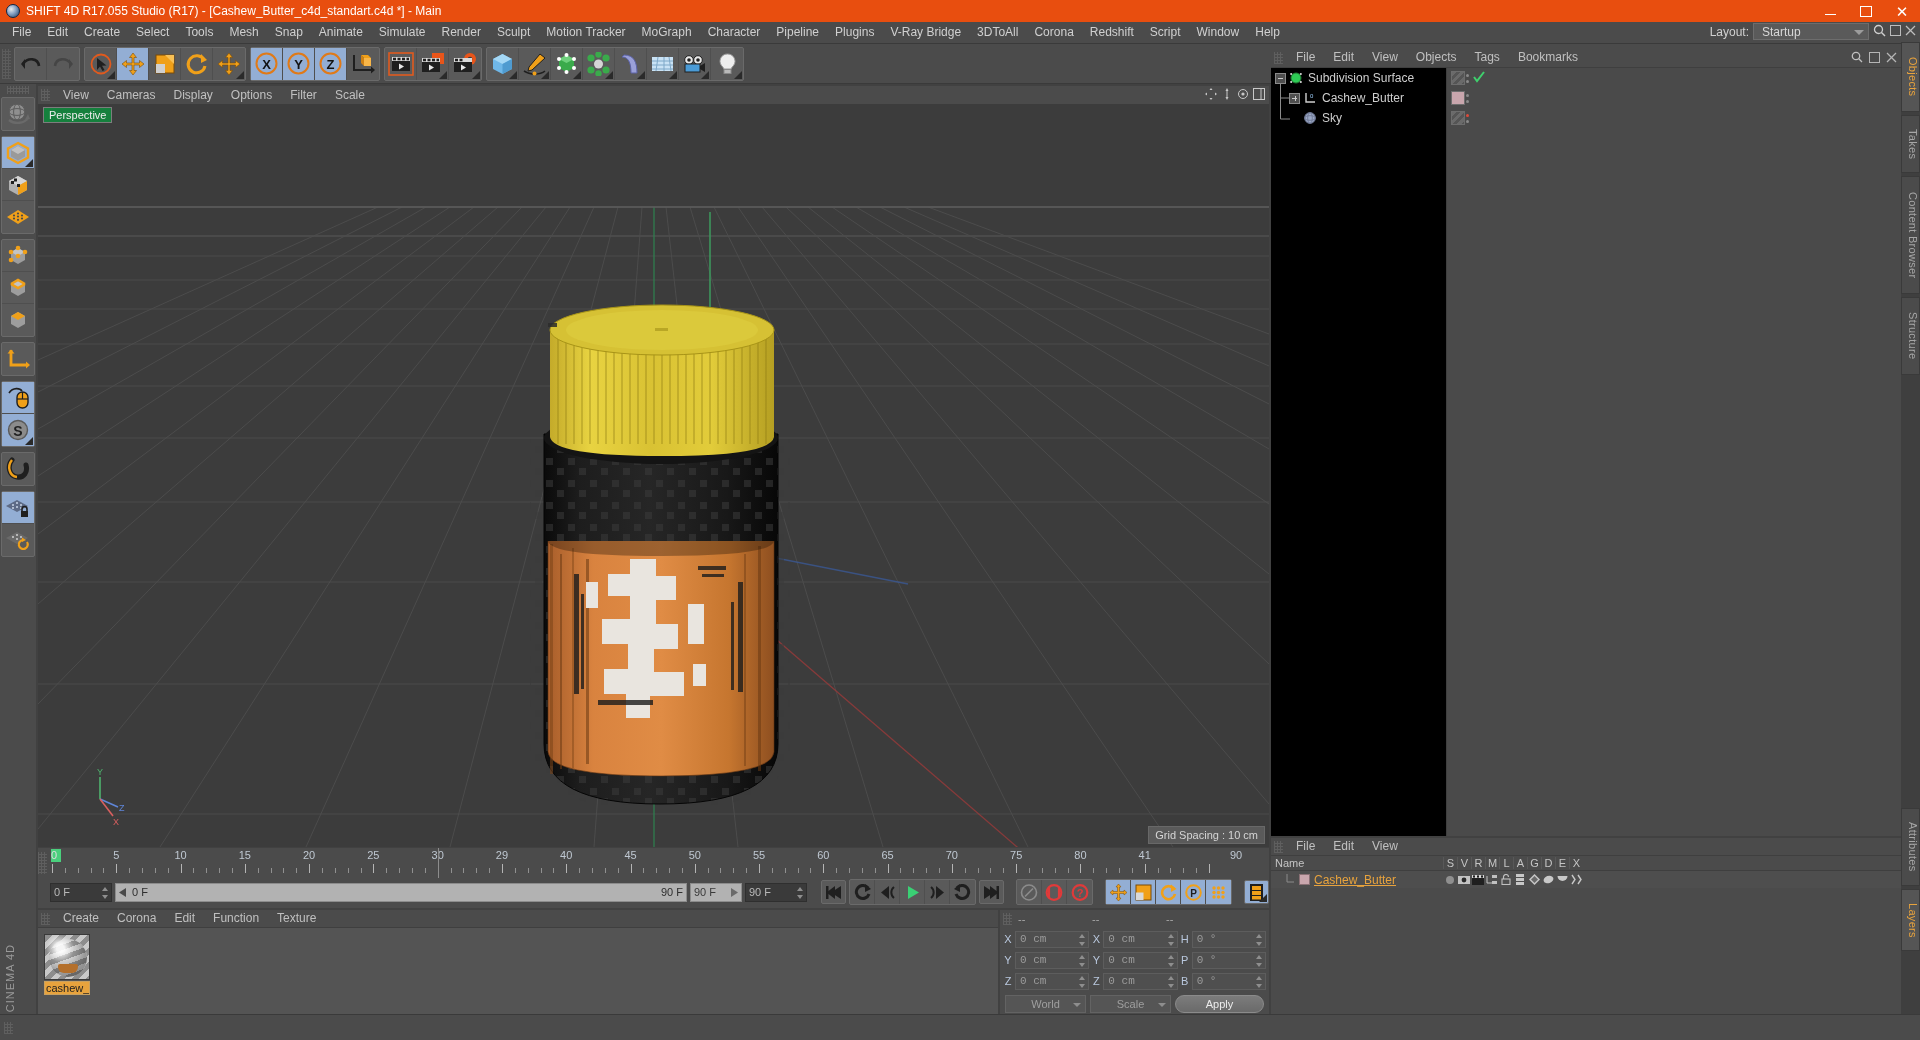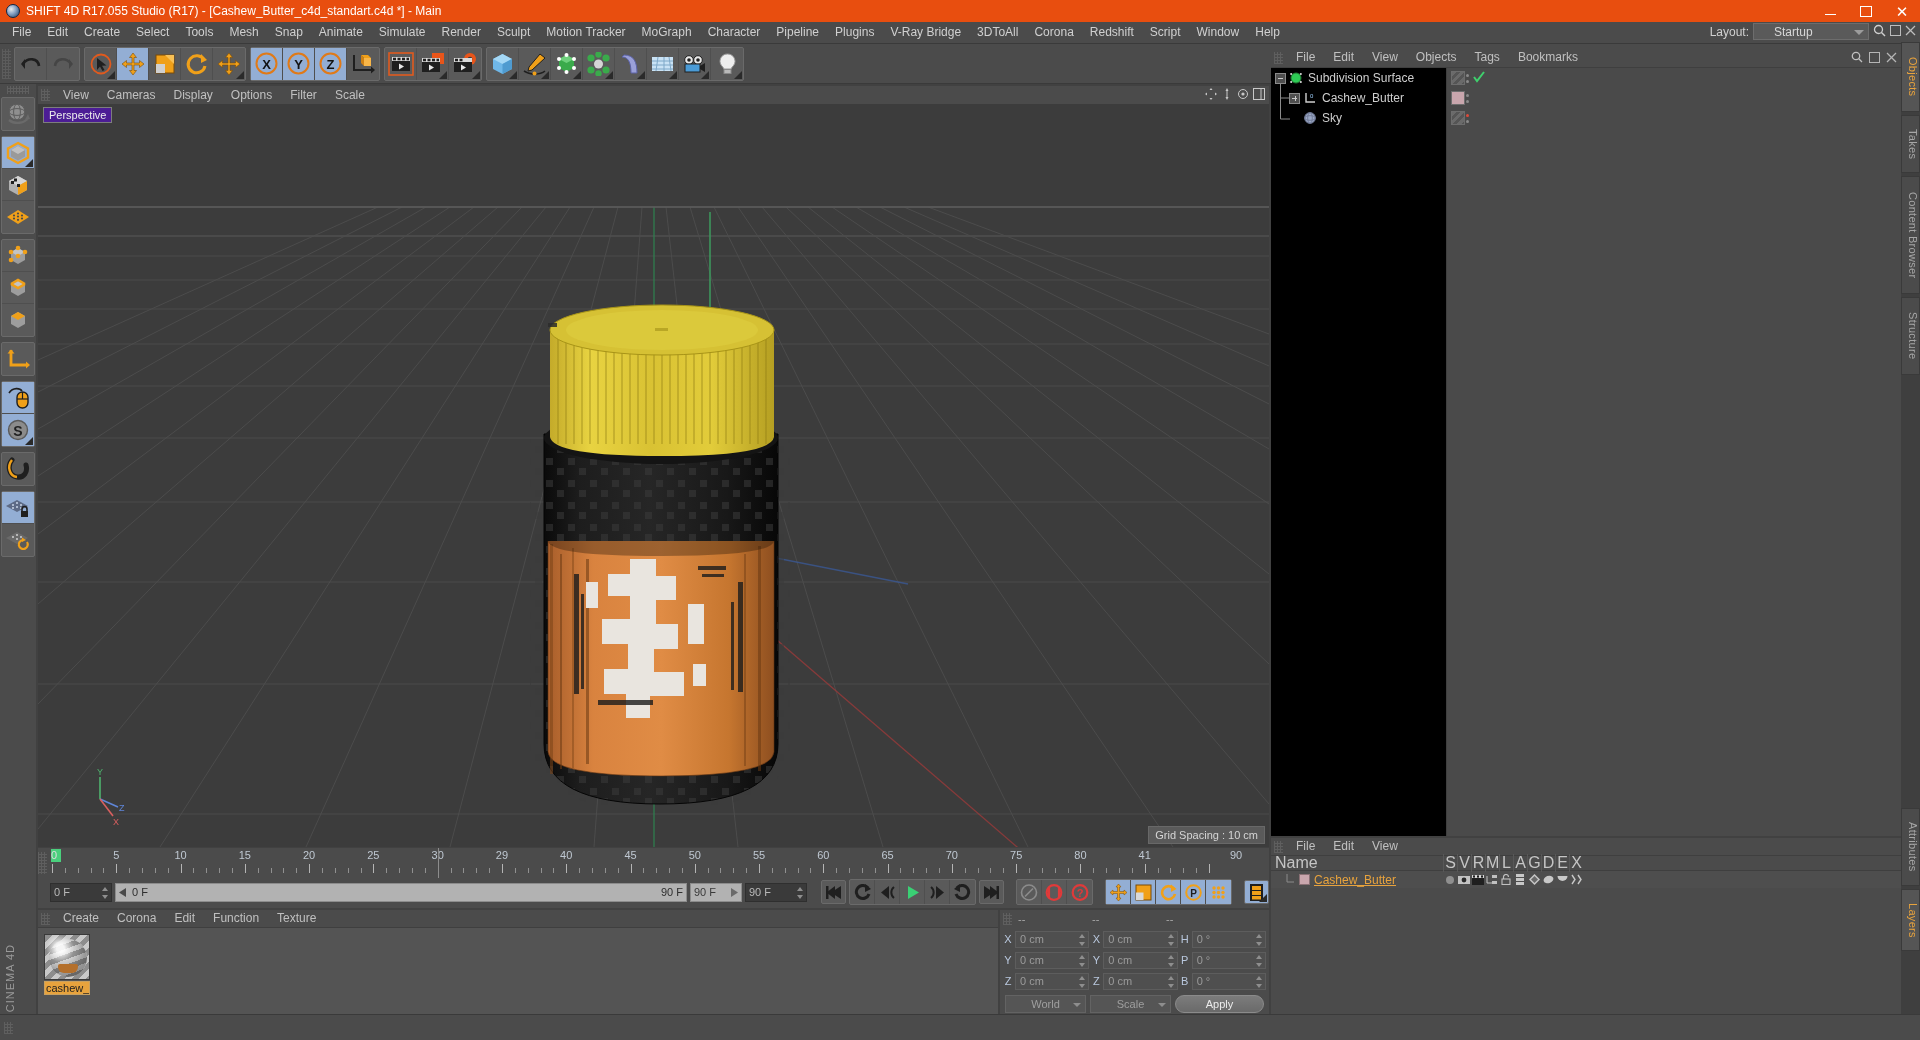--- a/index.html
+++ b/index.html
@@ -31,21 +31,21 @@
   
   #menubar {
     height:22px; background:#4b4b4b; display:flex; align-items:center;
     padding-left:4px; position:relative; border-bottom:1px solid #3a3a3a;
   }
   #menubar .mi { padding:0 8px; line-height:21px; font-size:12px; color:#d0d0d0; white-space:nowrap;}
   #layoutwrap { position:absolute; right:4px; top:1px; display:flex; align-items:center; gap:4px;}
   #layoutwrap .lab { font-size:12px; color:#d0d0d0; }
   #layoutsel {
     width:116px;height:17px;background:#5a5a5a;border:1px solid #6d6d6d;
-    display:flex;align-items:center;padding:0 20px;font-size:12px;color:#d8d8d8;position:relative;
+    display:flex;align-items:center;padding:0 8px;font-size:12px;color:#d8d8d8;position:relative;
   }
   #layoutsel .arrow{ position:absolute;right:4px;top:6px;width:0;height:0;
     border-left:5px solid transparent;border-right:5px solid transparent;border-top:5px solid #9c9c9c;}
 
   
   #maintoolbar {
     height:40px; background:#4b4b4b; display:flex; align-items:center; padding-left:2px;
     border-bottom:1px solid #3a3a3a; gap:0;
   }
   .grip { width:9px;height:30px;margin-right:3px;flex:none;
@@ -80,21 +80,21 @@
   
   #viewwrap { position:absolute; left:38px; top:86px; width:1231px; height:761px; background:#3d3d3d;}
   #viewhdr { height:18px; background:#4b4b4b; display:flex; align-items:center; padding-left:3px; position:relative;}
   #viewhdr .vg { width:9px;height:12px;margin-right:4px;
      background-image:repeating-linear-gradient(0deg,#5f5f5f 0 1px,transparent 1px 3px),
        repeating-linear-gradient(90deg,#5f5f5f 0 1px,transparent 1px 3px);background-size:3px 3px;}
   #viewhdr .vi{ padding:0 9px; font-size:12px; color:#c0c0c0; line-height:17px;}
   #viewicons{position:absolute;right:4px;top:2px;display:flex;gap:4px;align-items:center;}
   #viewport { position:absolute; top:18px; left:0; right:0; bottom:0; overflow:hidden;
      background:#3c3c3c; }
-  #vplabel { position:absolute; left:5px; top:3px; background:#4c1d95; color:#ececec;
+  #vplabel { position:absolute; left:5px; top:3px; background:#15803d; color:#ececec;
      font-size:11px; padding:1px 5px; z-index:10; border:1px solid #7d7d7d;}
   #gridspacing { position:absolute; right:4px; bottom:3px; background:#5a5a5a; color:#d5d5d5;
      font-size:11px; padding:2px 6px; z-index:10; border:1px solid #686868;}
 
   
   #timewrap { position:absolute; left:38px; top:848px; width:1231px; height:60px; background:#4b4b4b;}
   #ruler { position:relative; height:30px; background:#4b4b4b; margin-left:12px;}
   #rulerGrip{position:absolute;left:-12px;top:4px;width:9px;height:22px;
      background-image:repeating-linear-gradient(0deg,#5f5f5f 0 1px,transparent 1px 3px),
        repeating-linear-gradient(90deg,#5f5f5f 0 1px,transparent 1px 3px);background-size:3px 3px;}
@@ -148,21 +148,21 @@
   
   #coordwrap{position:absolute; left:1000px; top:910px; width:269px; bottom:26px; background:#4b4b4b;}
   #coordhdr{height:18px;display:flex;align-items:center;padding-left:3px;}
   #coordhdr .vg{width:9px;height:12px;margin-right:6px;
     background-image:repeating-linear-gradient(0deg,#5f5f5f 0 1px,transparent 1px 3px),
       repeating-linear-gradient(90deg,#5f5f5f 0 1px,transparent 1px 3px);background-size:3px 3px;}
   #coordhdr .dd{font-size:11px;color:#a9a9a9;width:74px;}
   .crow{display:flex;align-items:center;height:20px;margin:1px 0;gap:2px;}
   .clab{width:10px;font-size:11px;color:#b9c8de;text-align:center;flex:none;}
   .cfield{flex:1;height:17px;background:#4f4f4f;border:1px solid #5d5d5d;color:#9b9b9b;
-    font-size:11px;display:flex;align-items:center;padding:0 4px;position:relative;}
+    font-size:11px;display:flex;align-items:center;padding:0 4px;position:relative;font-family:Liberation Mono, monospace;}
   .cspin{position:absolute;right:2px;top:2px;width:7px;height:12px;}
   .cspin::before,.cspin::after{content:"";position:absolute;left:0;border-left:3px solid transparent;border-right:3px solid transparent;}
   .cspin::before{top:0;border-bottom:4px solid #8e8e8e;}
   .cspin::after{bottom:0;border-top:4px solid #8e8e8e;}
   .cbtnrow{display:flex;gap:4px;margin-top:4px;padding:0 2px;}
   .csel{flex:1;height:18px;background:#555;border:1px solid #636363;color:#9f9f9f;font-size:11px;
     display:flex;align-items:center;justify-content:center;position:relative;}
   .csel .arrow{position:absolute;right:4px;top:7px;width:0;height:0;border-left:4px solid transparent;
     border-right:4px solid transparent;border-top:4px solid #8e8e8e;}
   .capply{flex:1.1;height:18px;background:linear-gradient(#7c7c7c,#6a6a6a);border:1px solid #8b8b8b;
@@ -191,21 +191,21 @@
   .dots{width:4px;display:flex;flex-direction:column;gap:3px;align-items:center;}
   .dots i{width:3px;height:3px;border-radius:50%;background:#8a8a8a;display:block;}
 
   
   #attrwrap{position:absolute;left:1271px;top:838px;width:630px;bottom:26px;background:#4b4b4b;}
   #attrhdr{height:18px;display:flex;align-items:center;padding-left:3px;border-bottom:1px solid #3f3f3f;}
   #attrhdr .vg{width:9px;height:12px;margin-right:4px;
     background-image:repeating-linear-gradient(0deg,#5f5f5f 0 1px,transparent 1px 3px),
       repeating-linear-gradient(90deg,#5f5f5f 0 1px,transparent 1px 3px);background-size:3px 3px;}
   #attrhdr .vi{padding:0 9px;font-size:12px;color:#c0c0c0;line-height:17px;}
-  #lcolhdr{height:15px;background:#4b4b4b;display:flex;align-items:center;font-size:16px;color:#c5c5c5;
+  #lcolhdr{height:15px;background:#4b4b4b;display:flex;align-items:center;font-size:11px;color:#c5c5c5;
      border-bottom:1px solid #3f3f3f;}
   #lcolhdr .nm{width:172px;padding-left:4px;}
   #lcolhdr .cc{width:14px;text-align:center;border-left:1px solid #585858;}
   #lrow{height:17px;display:flex;align-items:center;background:#4e4e4e;}
 
   
   #docktabs{position:absolute;right:0;top:42px;width:19px;bottom:26px;background:#3f3f3f;}
   .dtab{width:19px;background:#4b4b4b;border:1px solid #3a3a3a;margin-bottom:3px;
      writing-mode:vertical-rl; font-size:11px; color:#a6a6a6; text-align:center;
      padding:6px 0; letter-spacing:.3px;}

